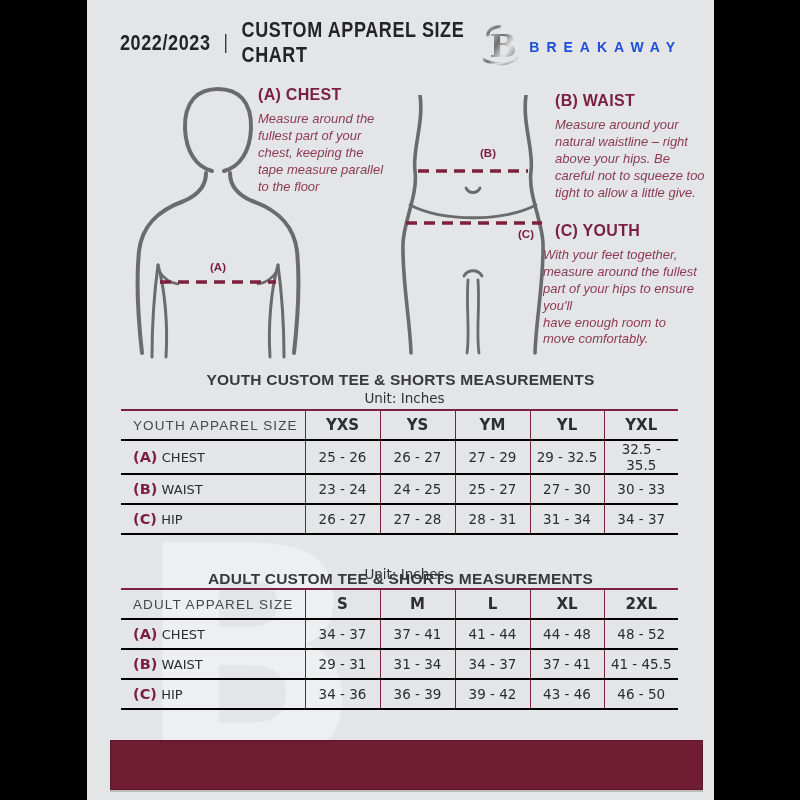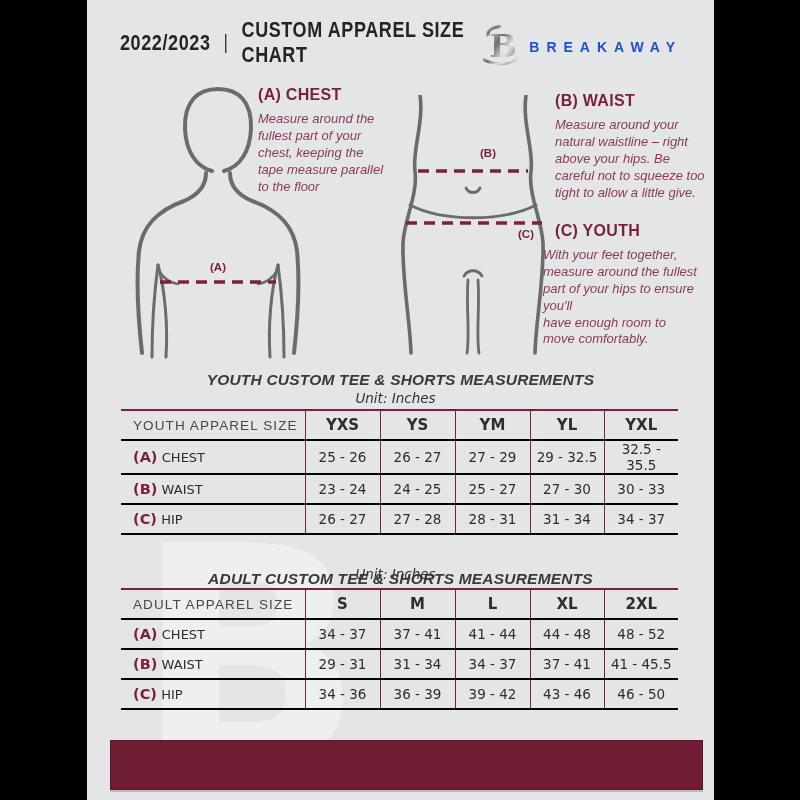--- a/index.html
+++ b/index.html
@@ -52,25 +52,25 @@
   #chest-head { left:171px; top:86px; }
   #chest-body { left:171px; top:111px; width:130px; }
   #waist-head { left:468px; top:92px; }
   #waist-body { left:468px; top:117px; width:152px; }
   #hips-head  { left:468px; top:222px; }
   #hips-body  { left:456px; top:247px; width:154px; }
 
   
   .sec-title {
     position:absolute; left:0; width:627px; text-align:center;
-    font-weight:700; font-size:15.5px; letter-spacing:.2px; color:#39393b;font-style:italic;
+    font-weight:700; font-size:15.5px; letter-spacing:.2px; color:#39393b;
   }
   .sec-unit {
-    position:absolute; left:8px; width:601px; text-align:center;
-    font-family:"DejaVu Sans", sans-serif; font-style:italic;
+    position:absolute; left:17px; width:601px; text-align:center;
+    font-family:"DejaVu Sans", sans-serif; 
     font-size:13.5px; color:#323234;
   }
   #youth-title { top:371px; }  #youth-unit { top:390px; }
   #adult-title { top:570px; }  #adult-unit { top:566px; }
 
   table.size-table {
     position:absolute; left:34px; width:557px;
     border-collapse:collapse; table-layout:fixed;
     font-family:"DejaVu Sans", sans-serif;
   }

